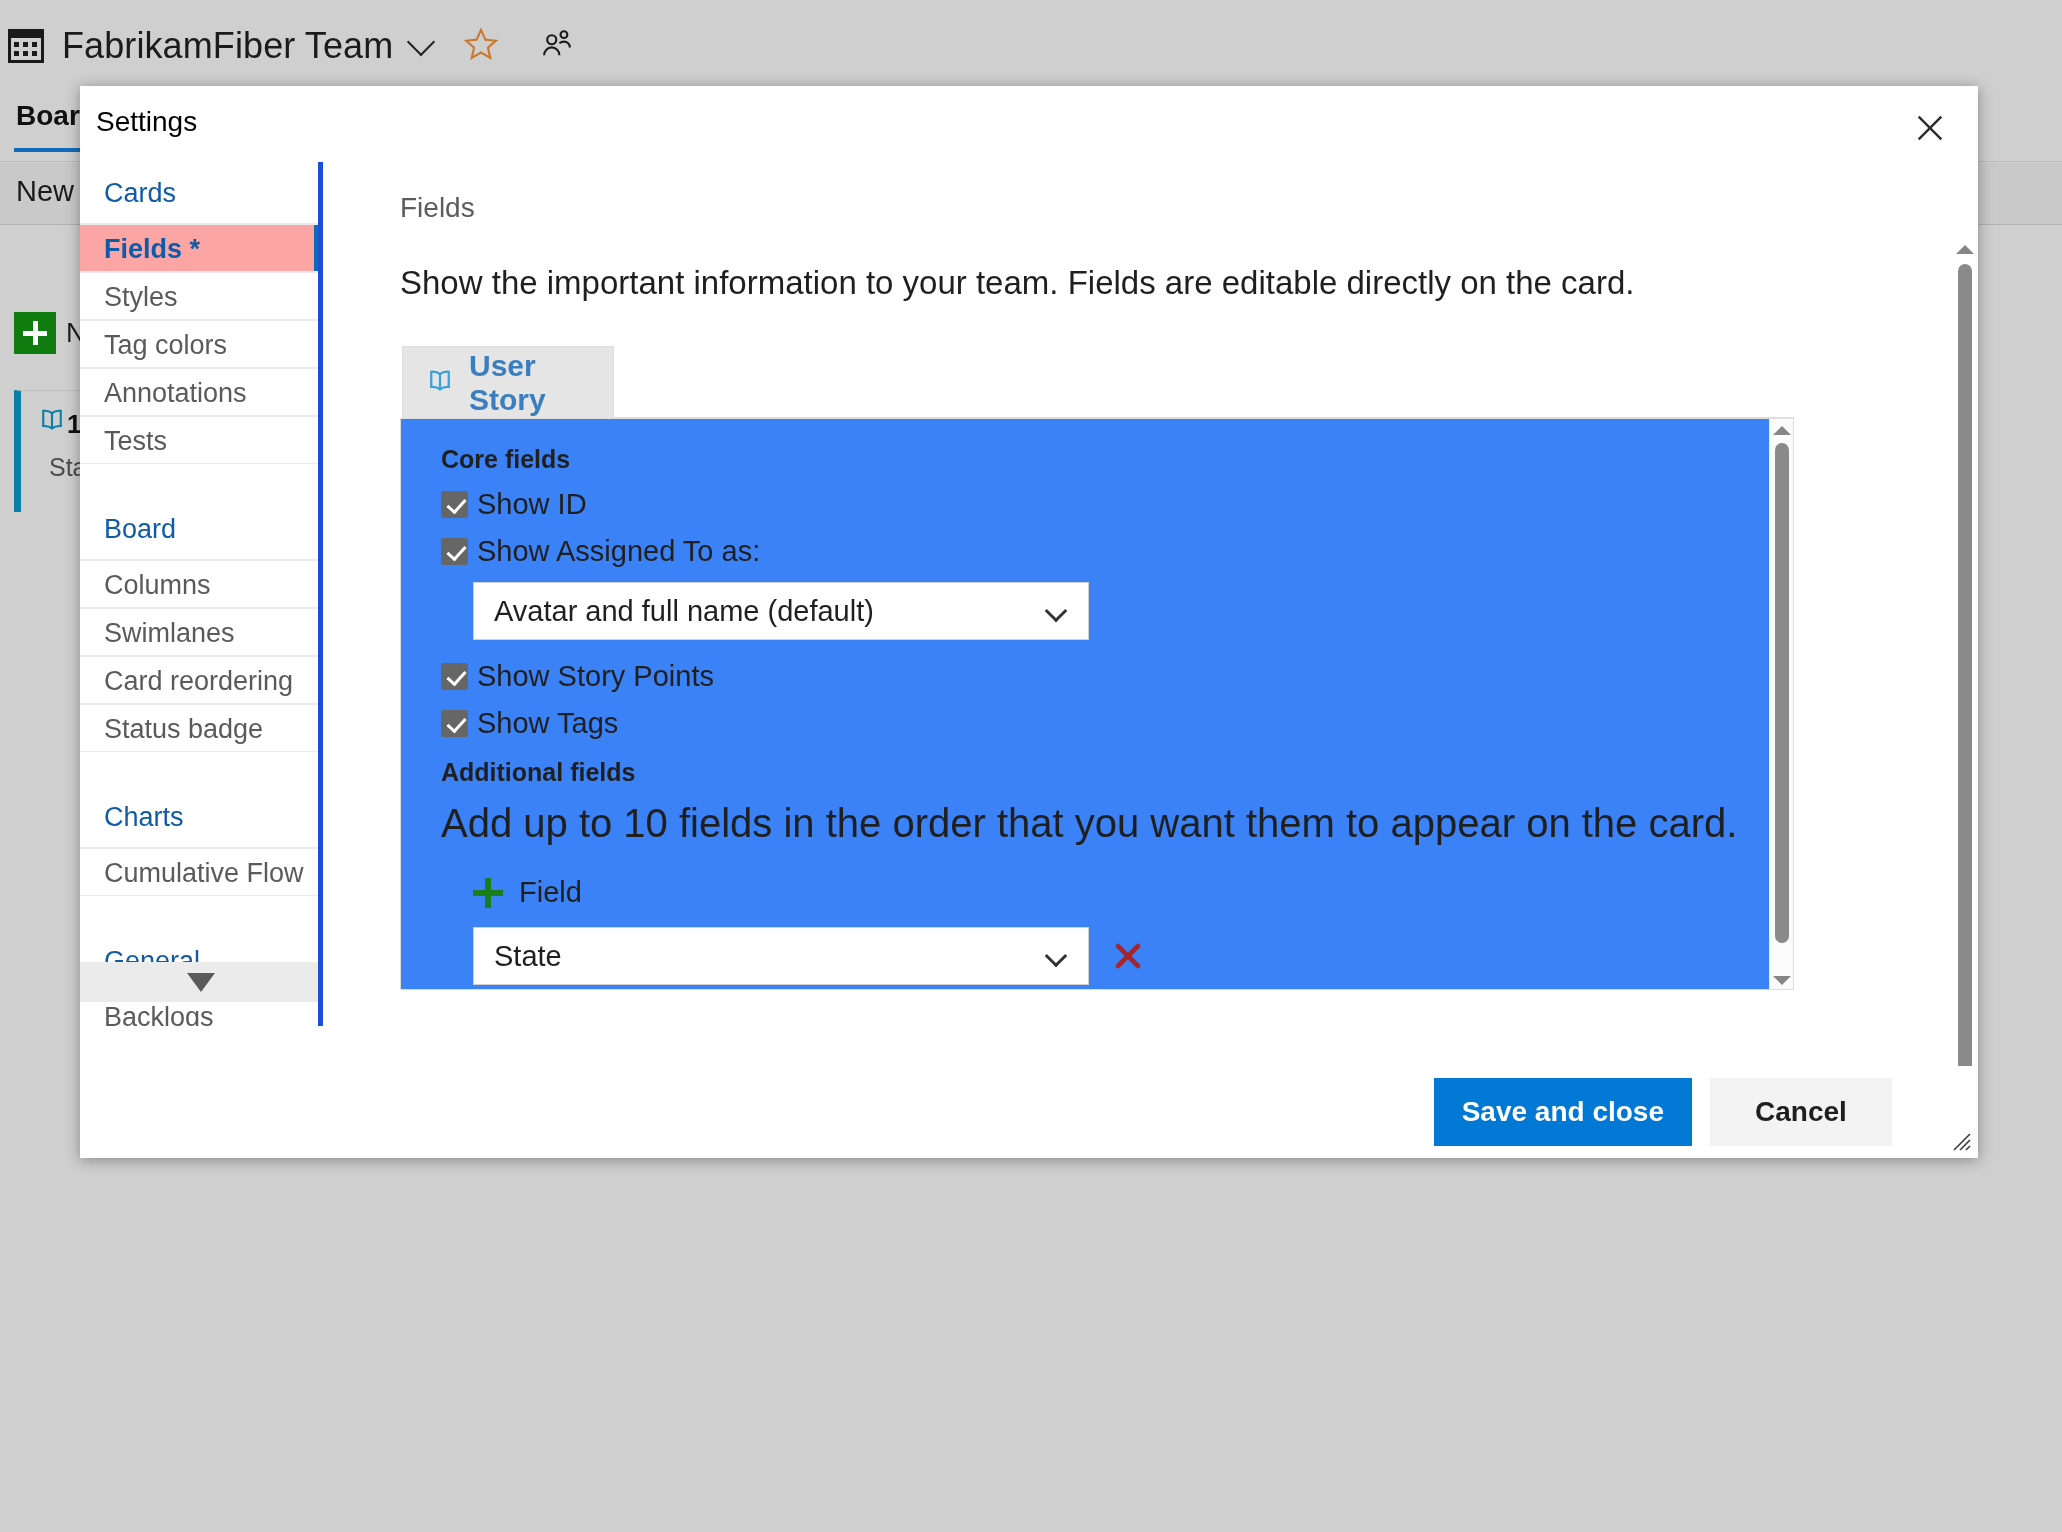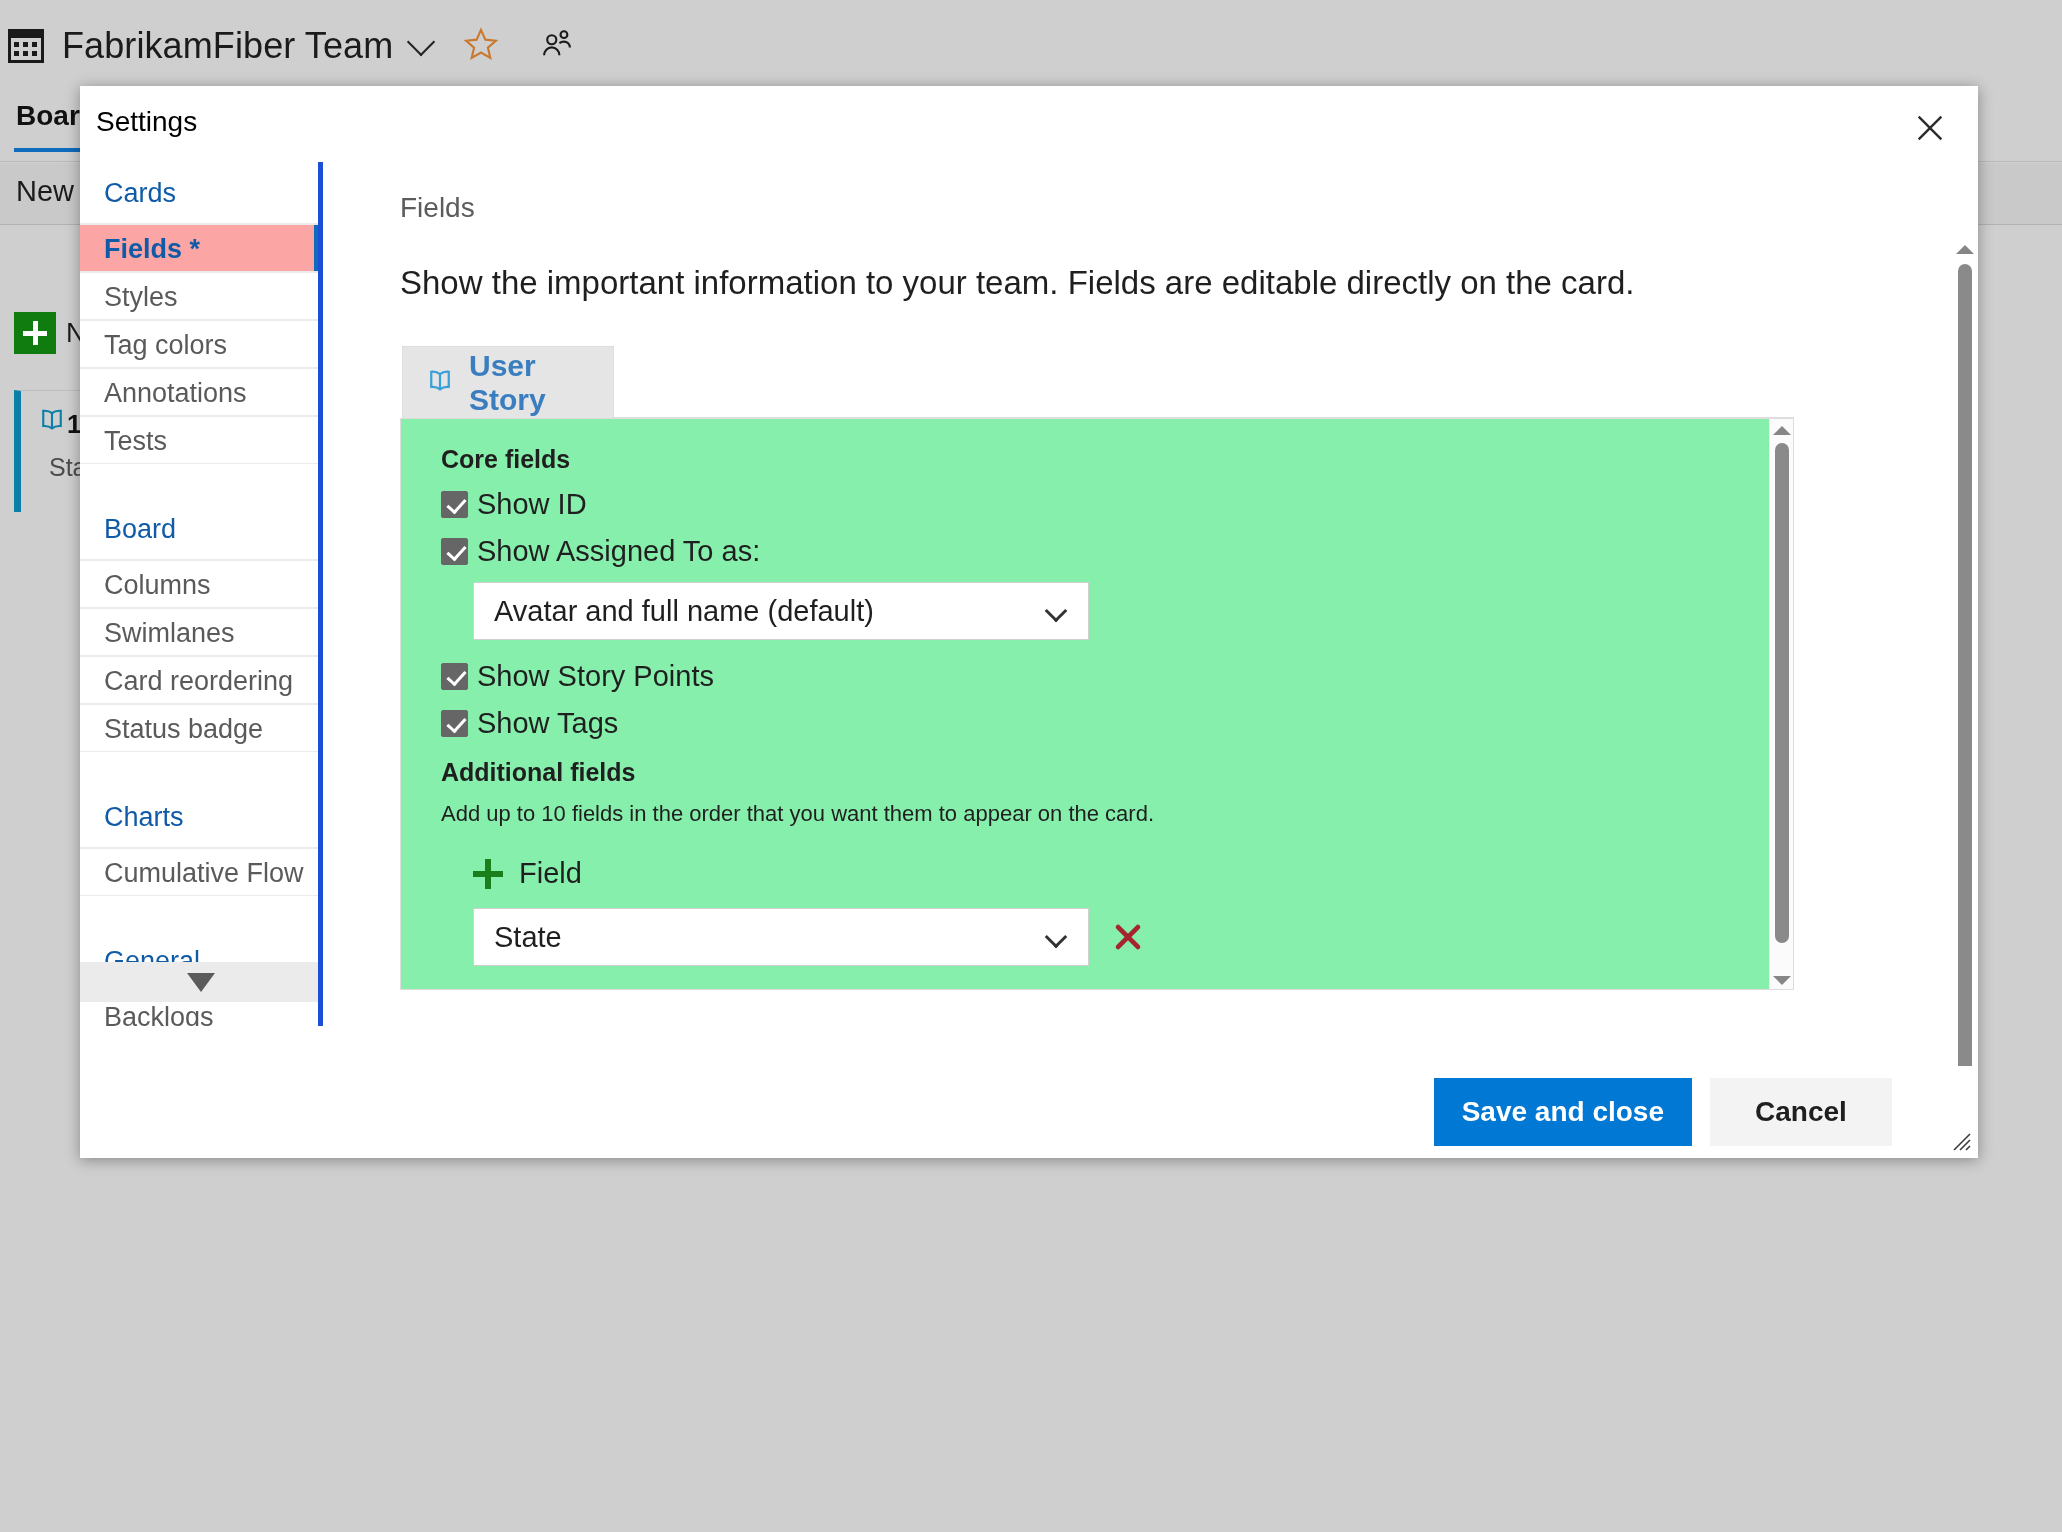--- a/index.html
+++ b/index.html
@@ -193,30 +193,30 @@
   .tabstrip-rule {
     position: absolute; left: 212px; top: 71px; width: 1182px; height: 1px;
     background: #dddddd;
   }
 
   .fieldpanel {
     position: relative;
     margin: 0 0 0 76px;
     width: 1394px; height: 572px;
     border: 1px solid #dddddd;
-    background: #86efac;
+    background: #3b82f6;
     overflow: hidden;
   }
   .fieldpanel-inner { padding: 26px 0 0 40px; }
 
   .section-label {
     font-size: 25px; font-weight: 700; color: #1f1f1f; margin-bottom: 14px;
   }
   .section-desc {
-    font-size: 22px; color: #1f1f1f; margin-bottom: 6px;
+    font-size: 40px; color: #1f1f1f; margin-bottom: 6px;
   }
   .cb-row {
     display: flex; align-items: center; gap: 9px; margin: 14px 0;
     cursor: pointer;
   }
   .cb {
     width: 27px; height: 27px; flex: 0 0 27px;
     border: 1px solid #7a7a7a; background: #fff; position: relative;
     border-radius: 2px;
   }

